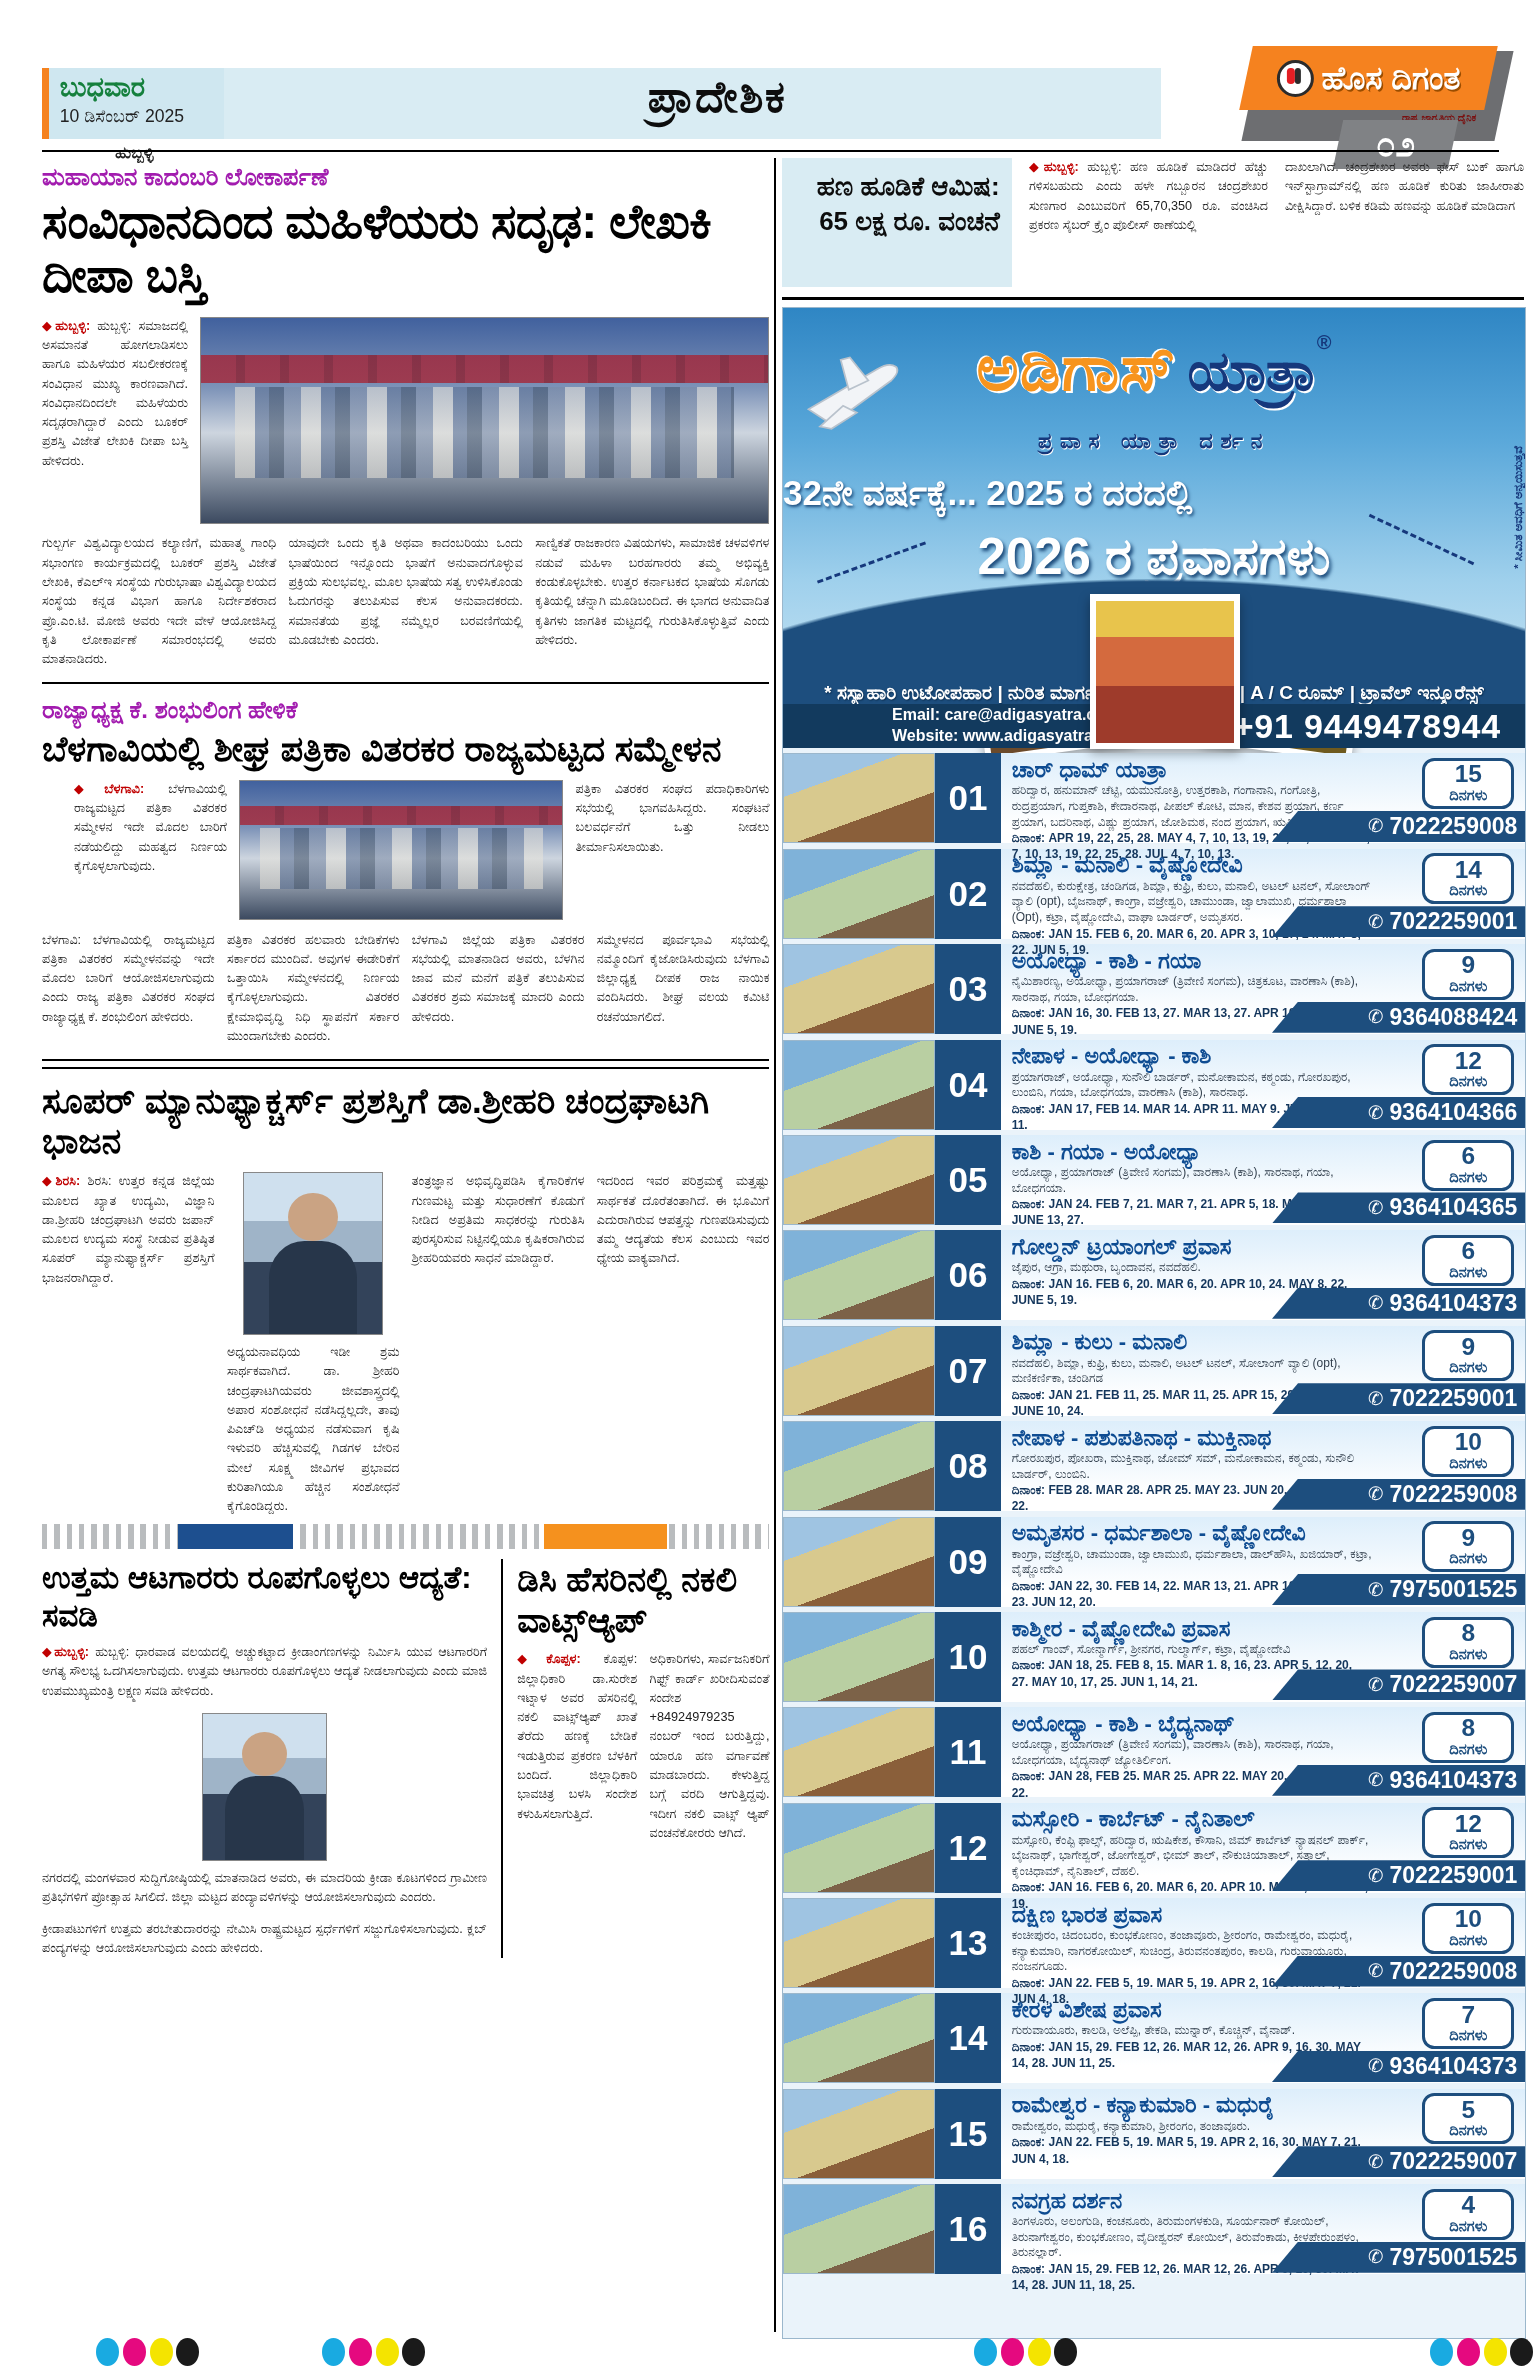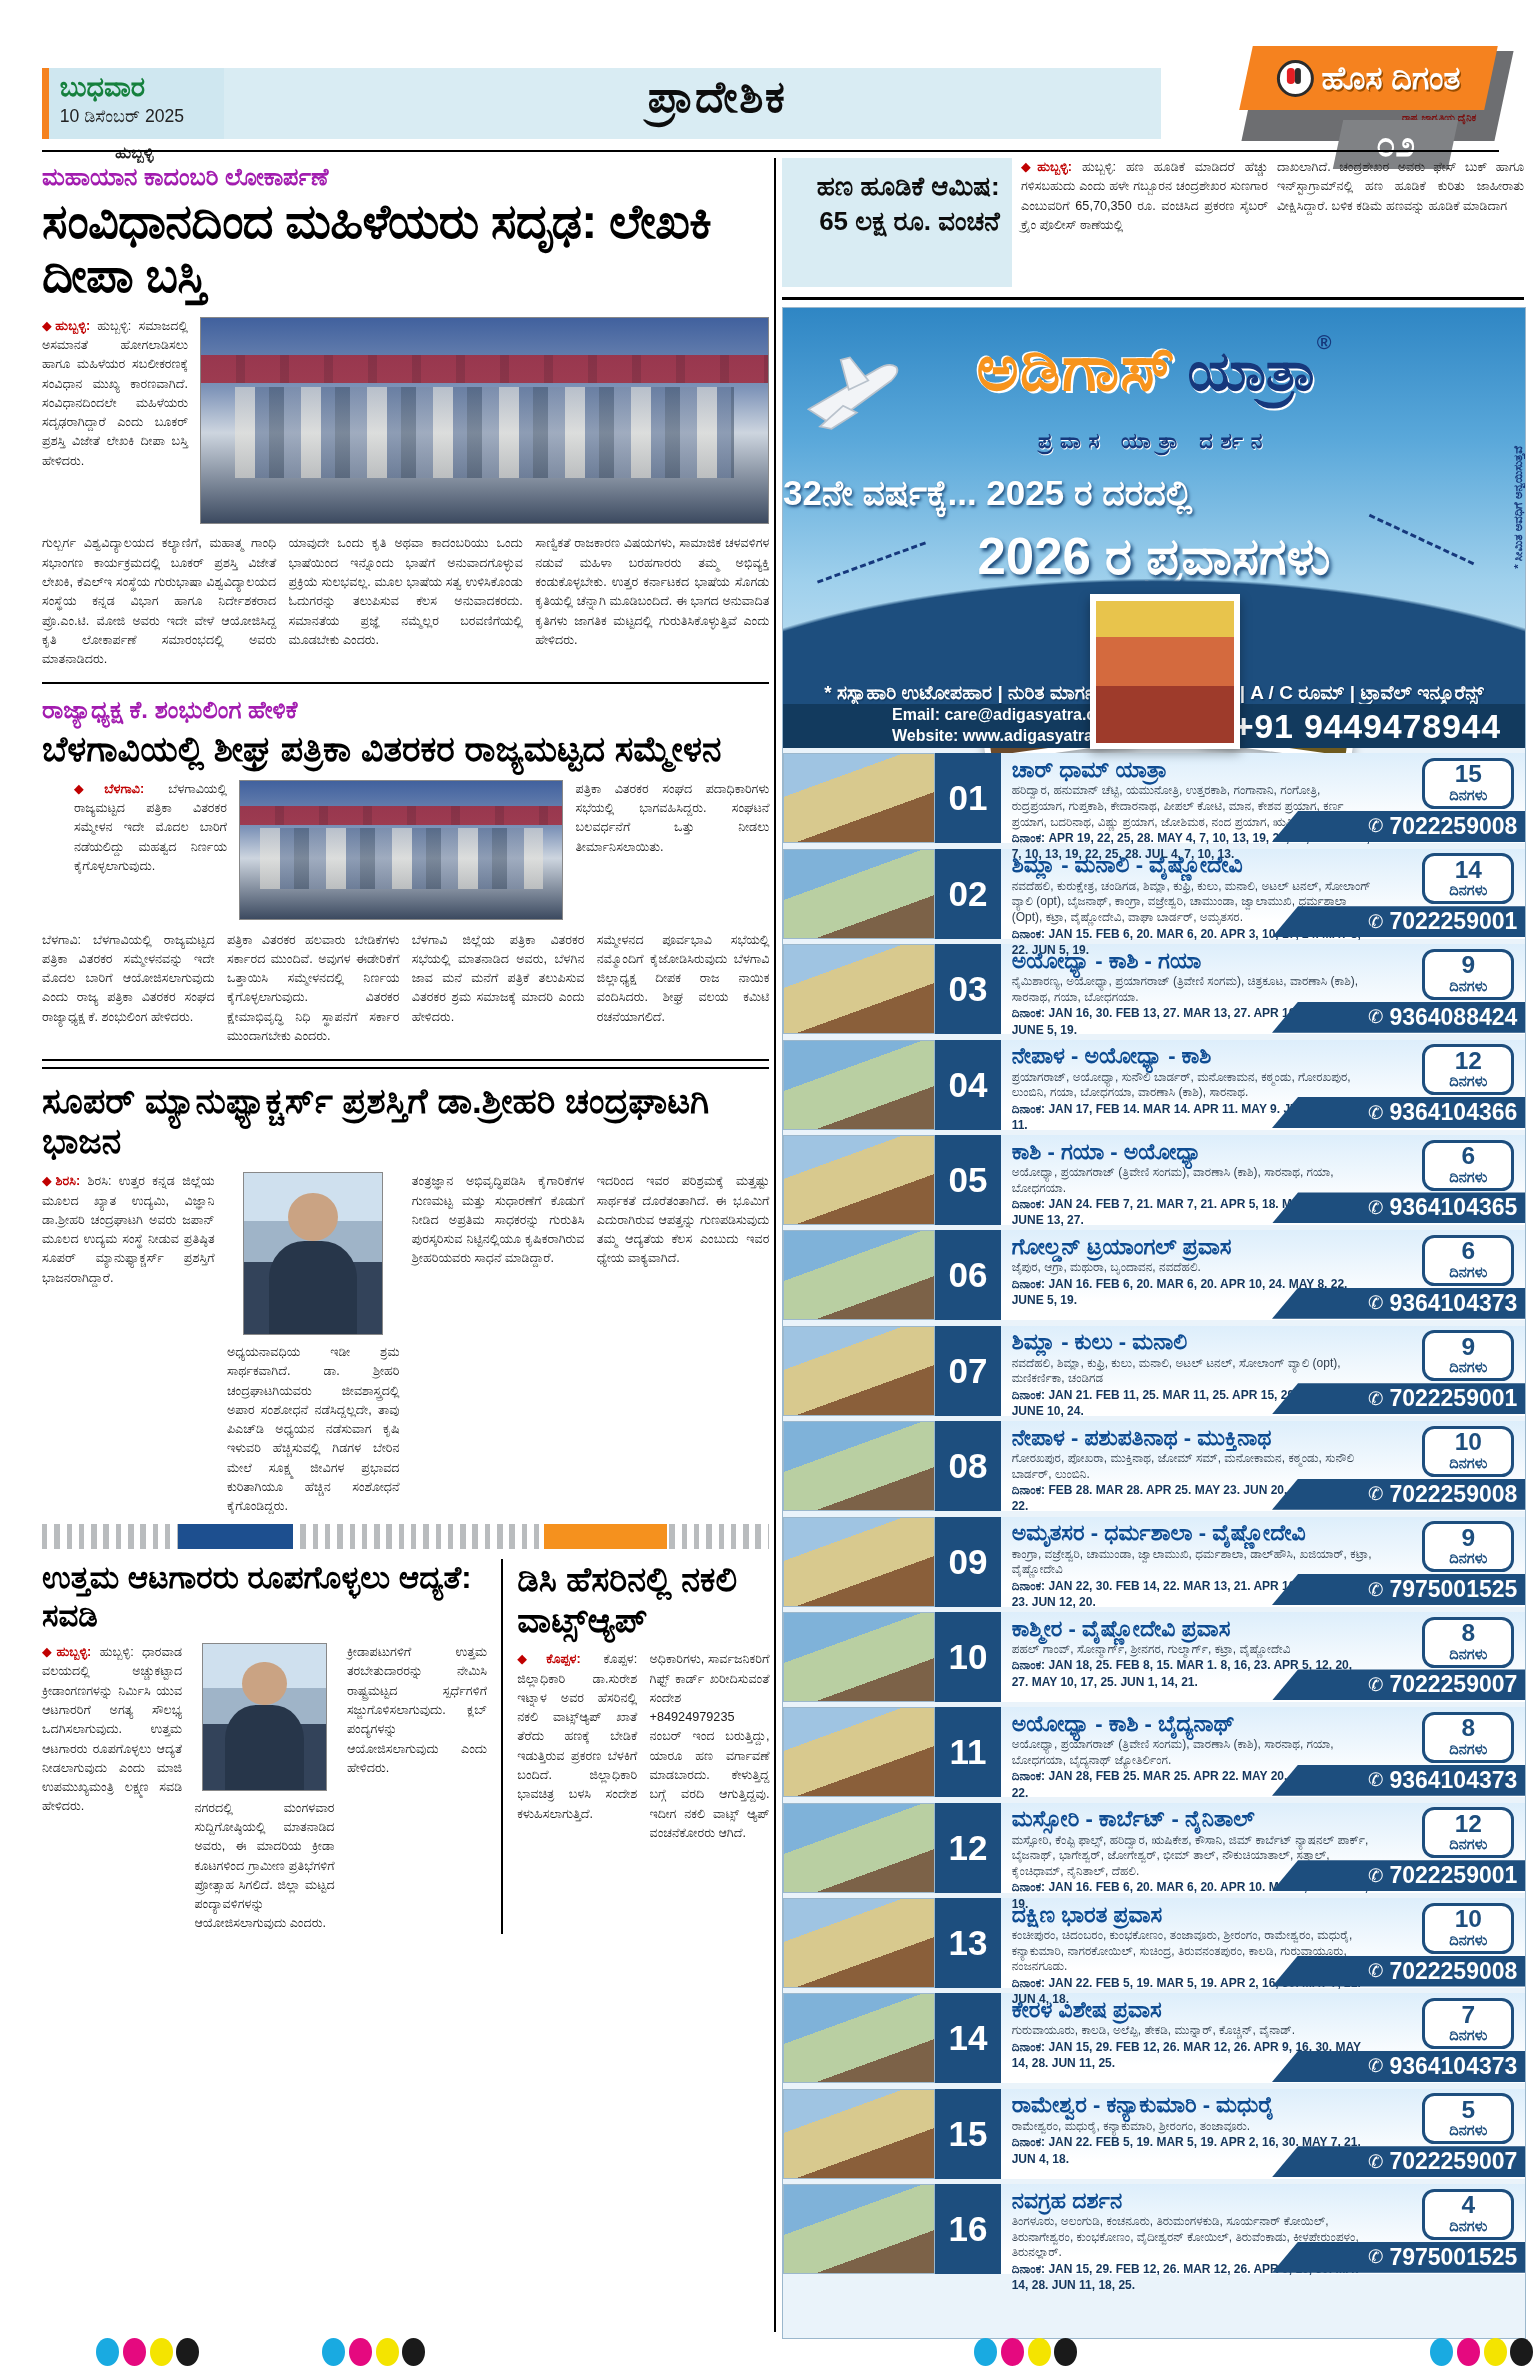--- a/index.html
+++ b/index.html
@@ -41,21 +41,21 @@
   .ph-portrait:before{content:"";position:absolute;left:32%;top:12%;width:36%;height:30%;border-radius:50%;background:#caa383;}
   .ph-portrait:after{content:"";position:absolute;left:18%;top:42%;width:64%;height:58%;border-radius:40% 40% 0 0;background:#27364a;}
   .rule{height:2.3px;background:#000;margin:12.3px 0;}
   .dblrule{height:6.1px;border-top:2.3px solid #000;border-bottom:2.3px solid #000;margin:12.3px 0;}
   .divider-strip{height:24.5px;position:relative;background:repeating-linear-gradient(90deg,#b9bcbe 0 5.4px,#ffffff 5.4px 12.3px);margin:7.7px 0 10.7px 0;}
   .divider-strip .blue{position:absolute;left:136px;top:0;width:115px;height:24.5px;background:#1d4f8f;}
   .divider-strip .orange{position:absolute;left:502px;top:0;width:123px;height:24.5px;background:#f5911e;}
   #bottom-row{display:flex;gap:14px;}
   #bottom-row .vsep{width:2.3px;background:#000;}
   
-  #fraud{left:782px;top:158px;width:742px;height:129px;display:flex;gap:9px;}
+  #fraud{left:782px;top:158px;width:742px;height:129px;display:flex;gap:17px;}
   #fraud-title{width:230px;background:#d9ecf3;padding:10.7px 12.3px;box-sizing:border-box;text-align:right;font-size:26px;font-weight:bold;line-height:1.35;color:#0d0d0d;}
   #fraud .bcol{font-size:12.7px;}
   #fraud-rule{left:782px;top:297px;width:742px;height:3.1px;background:#000;}
   
   #ad{left:782px;top:307px;width:742px;height:2030px;background:#eaf3fa;overflow:hidden;border:0.8px solid #9bb7cc;}
   #ad-head{position:relative;height:440px;background:linear-gradient(180deg,#2f86c4 0%,#5aa8da 30%,#9fd0ec 62%,#d8ecf7 100%);}
   #plane{position:absolute;left:14px;top:38px;width:138px;height:92px;}
   #plane svg{width:100%;height:100%;}
   .brand{position:absolute;left:0;top:23px;width:100%;text-align:center;font-weight:bold;}
   .brand .b1{color:#f7941d;font-size:64px;text-shadow:2.3px 2.3px 0 #ffffff,-1.5px -1.5px 0 #ffffff;letter-spacing:1.5px;}
@@ -177,21 +177,21 @@
   </div>
 
   <div class="divider-strip">
     <div class="blue"></div>
     <div class="orange"></div>
   </div>
 
   <div id="bottom-row">
     <div style="flex:0 0 445px;">
       <div class="headline-m">ಉತ್ತಮ ಆಟಗಾರರು ರೂಪಗೊಳ್ಳಲು ಆದ್ಯತೆ: ಸವಡಿ</div>
-      <div class="bodyrow" style="margin-top:9.2px;">
+      <div class="bodyrow" style="margin-top:9.2px;flex-direction:column;">
         <div class="bcol"><span class="lead">◆ಹುಬ್ಬಳ್ಳಿ:</span> <span>ಹುಬ್ಬಳ್ಳಿ: ಧಾರವಾಡ ವಲಯದಲ್ಲಿ ಅಚ್ಚುಕಟ್ಟಾದ ಕ್ರೀಡಾಂಗಣಗಳನ್ನು ನಿರ್ಮಿಸಿ ಯುವ ಆಟಗಾರರಿಗೆ ಅಗತ್ಯ ಸೌಲಭ್ಯ ಒದಗಿಸಲಾಗುವುದು. ಉತ್ತಮ ಆಟಗಾರರು ರೂಪಗೊಳ್ಳಲು ಆದ್ಯತೆ ನೀಡಲಾಗುವುದು ಎಂದು ಮಾಜಿ ಉಪಮುಖ್ಯಮಂತ್ರಿ ಲಕ್ಷ್ಮಣ ಸವಡಿ ಹೇಳಿದರು.</span></div>
         <div class="bcol">
           <div class="ph-portrait" style="width:123px;height:146px;margin:0 auto 7.7px;"></div>
           <span>ನಗರದಲ್ಲಿ ಮಂಗಳವಾರ ಸುದ್ದಿಗೋಷ್ಠಿಯಲ್ಲಿ ಮಾತನಾಡಿದ ಅವರು, ಈ ಮಾದರಿಯ ಕ್ರೀಡಾ ಕೂಟಗಳಿಂದ ಗ್ರಾಮೀಣ ಪ್ರತಿಭೆಗಳಿಗೆ ಪ್ರೋತ್ಸಾಹ ಸಿಗಲಿದೆ. ಜಿಲ್ಲಾ ಮಟ್ಟದ ಪಂದ್ಯಾವಳಿಗಳನ್ನು ಆಯೋಜಿಸಲಾಗುವುದು ಎಂದರು.</span>
         </div>
         <div class="bcol">ಕ್ರೀಡಾಪಟುಗಳಿಗೆ ಉತ್ತಮ ತರಬೇತುದಾರರನ್ನು ನೇಮಿಸಿ ರಾಷ್ಟ್ರಮಟ್ಟದ ಸ್ಪರ್ಧೆಗಳಿಗೆ ಸಜ್ಜುಗೊಳಿಸಲಾಗುವುದು. ಕ್ಲಬ್ ಪಂದ್ಯಗಳನ್ನು ಆಯೋಜಿಸಲಾಗುವುದು ಎಂದು ಹೇಳಿದರು.</div>
       </div>
     </div>
     <div class="vsep"></div>
     <div style="flex:1;">

